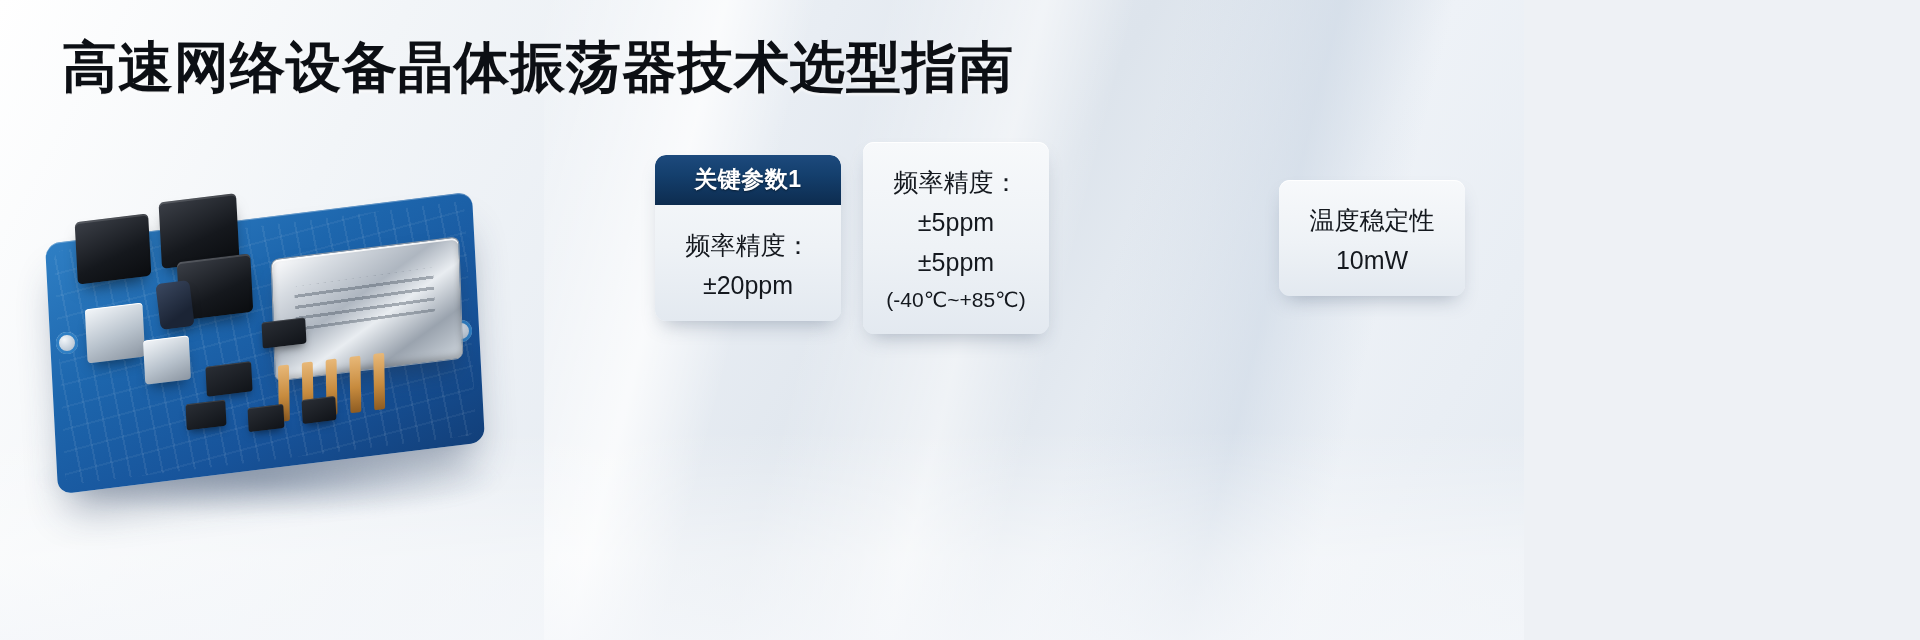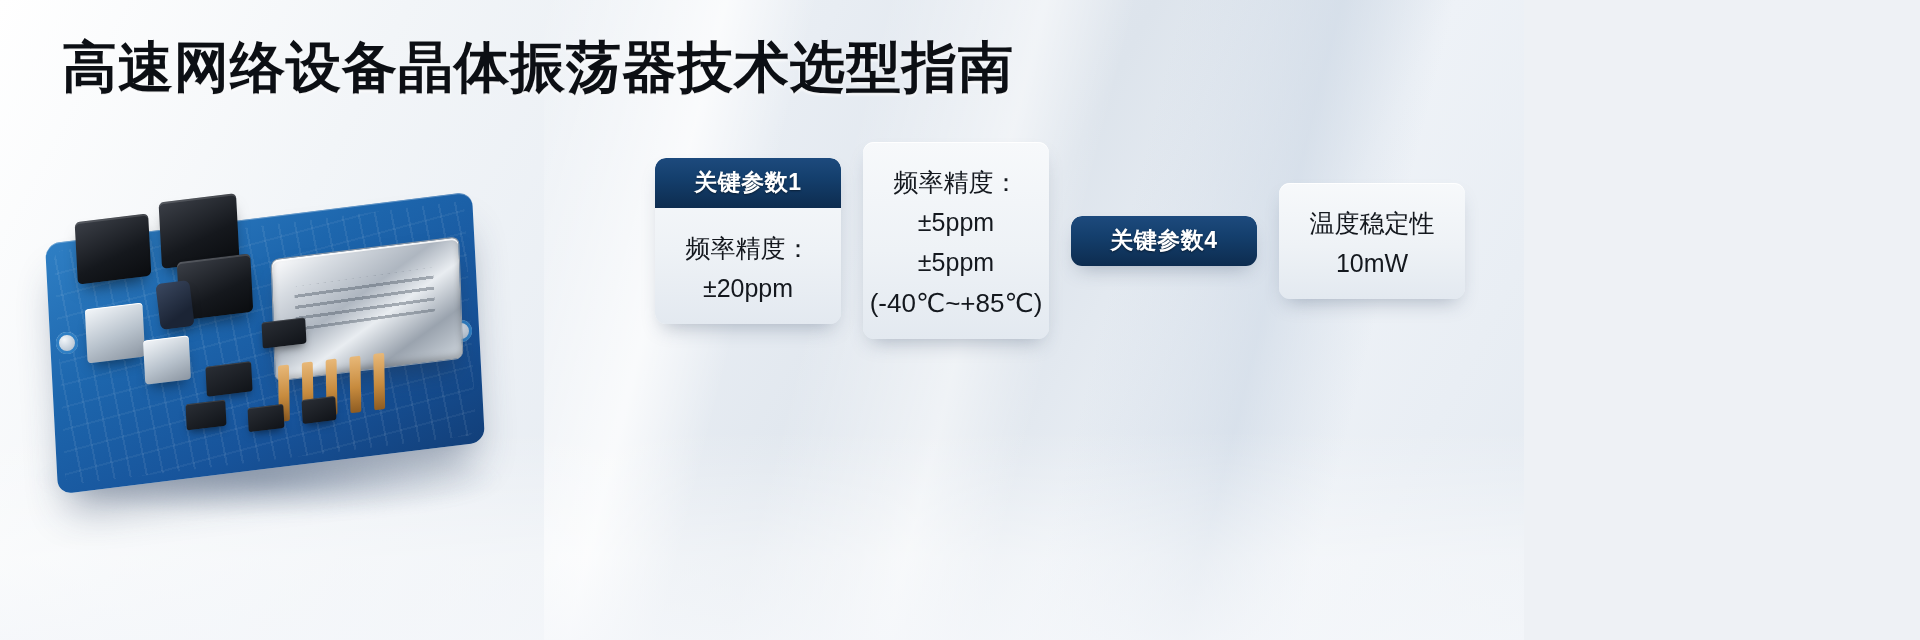--- a/index.html
+++ b/index.html
@@ -102,21 +102,21 @@
   .card-head span{
     color:#ffffff;font-size:23px;font-weight:bold;letter-spacing:.5px;
     text-shadow:0 1px 2px rgba(0,0,0,.45);
   }
   .card-body{
     padding:27px 8px 22px;display:flex;flex-direction:column;align-items:center;gap:13px;
   }
   .card-body .ln{
     font-size:25px;color:#14181e;line-height:1.08;text-align:center;white-space:nowrap;
   }
-  .card-body .ln.small{font-size:26px;}
+  .card-body .ln.small{font-size:21px;}
 </style>
 </head>
 <body>
 
 <div class="stage">
 
   <div class="sheen"></div>
   <div class="sheen2"></div>
 
   <div class="title">高速网络设备晶体振荡器技术选型指南</div>
@@ -165,23 +165,20 @@
     <div class="card">
       <div class="card-body">
         <div class="ln">频率精度：</div>
         <div class="ln">±5ppm</div>
         <div class="ln">±5ppm</div>
         <div class="ln small">(-40℃~+85℃)</div>
       </div>
     </div>
 
     <div class="card">
-      <div class="card-head">
-        <span>关键参数4</span>
-      </div>
     </div>
 
     <div class="card">
       <div class="card-body">
         <div class="ln">温度稳定性</div>
         <div class="ln">10mW</div>
       </div>
     </div>
 
   </div>

